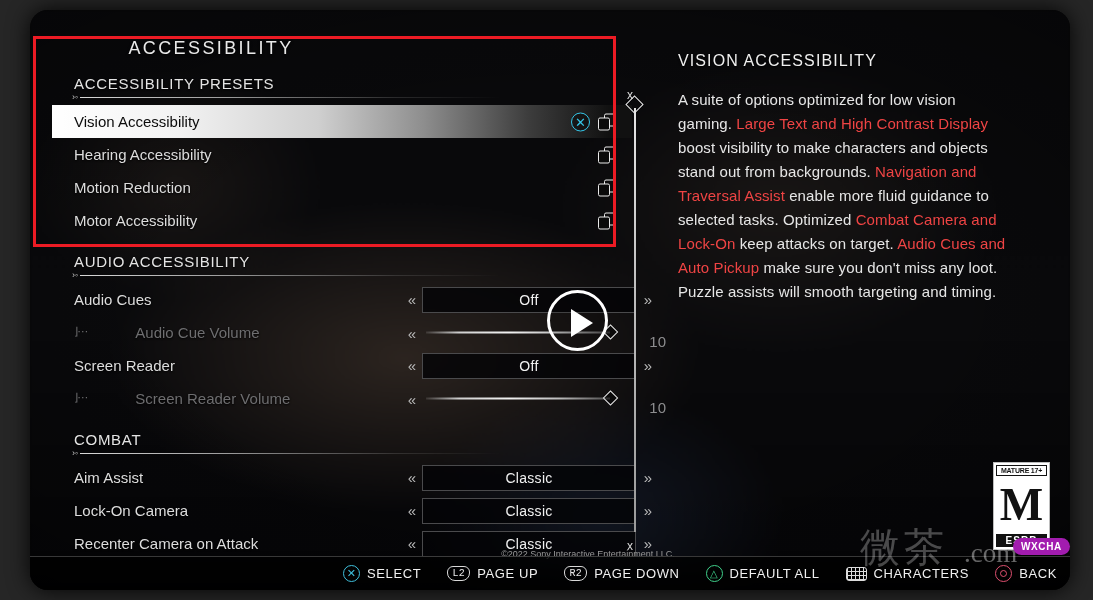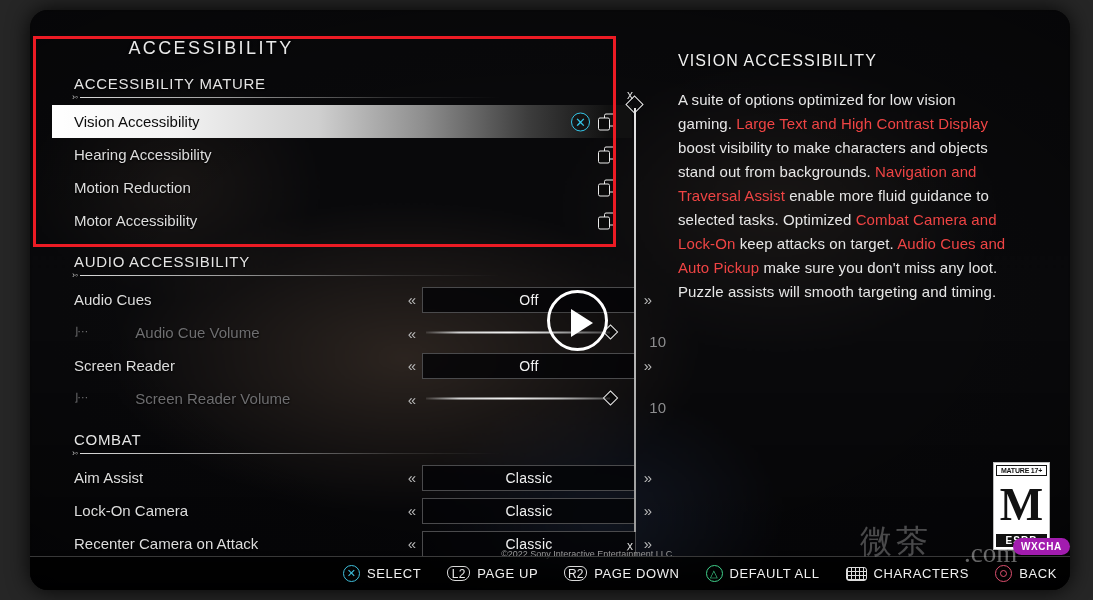--- a/index.html
+++ b/index.html
@@ -196,34 +196,35 @@
   .gcircle{
     width:17px; height:17px; border-radius:50%; display:flex; align-items:center; justify-content:center;
     font-size:11px; line-height:1;
   }
   .gcircle.x{ border:1.5px solid #3fbfdc; color:#3fbfdc; }
   .gcircle.tri{ border:1.5px solid #3fd08a; color:#3fd08a; font-size:10px; }
   .gcircle.circ{ border:1.5px solid #e05070; color:#e05070; }
   .gcircle.circ i{ display:block; width:7px; height:7px; border:1.4px solid #e05070; border-radius:50%; }
   .gshoulder{
     width:23px; height:15px; border:1.3px solid #d8d8d8; border-radius:6px 6px 8px 8px;
-    color:#eaeaea; font-size:12px; display:flex; align-items:center; justify-content:center;
+    color:#eaeaea; font-size:10px; display:flex; align-items:center; justify-content:center;
     letter-spacing:.2px;
+    font-family:Liberation Mono, monospace;
   }
   .gtouch{
     width:21px; height:14px; border:1.3px solid #dcdcdc; border-radius:3px;
     background:repeating-linear-gradient(90deg,#dcdcdc 0 1px, transparent 1px 4px),
                repeating-linear-gradient(0deg,#dcdcdc 0 1px, transparent 1px 4px);
   }
   
   #wm{
     position:absolute; left:860px; top:516px; width:215px; height:70px; pointer-events:none;
   }
   #wm .cjk{
-    position:absolute; left:0; top:4px; font-size:32px; color:rgba(235,235,235,.30);
+    position:absolute; left:0; top:4px; font-size:40px; color:rgba(235,235,235,.30);
     font-family:Liberation Sans, sans-serif; letter-spacing:4px;
   }
   #wm .dot{
     position:absolute; left:104px; top:22px; font-size:27px; color:rgba(240,240,240,.42);
     font-family:"Liberation Serif", serif;
   }
   #wmbadge{
     position:absolute; left:1013px; top:538px; background:#a21caf; color:#fff;
     font-size:10px; font-weight:bold; letter-spacing:.6px; border-radius:9px;
     padding:3px 8px;
@@ -239,21 +240,21 @@
 
 <div id="root">
   <div id="screen">
     <div id="bgart"></div>
     <div id="vignette"></div>
 
     <div id="left">
       <div class="page-title">ACCESSIBILITY</div>
       <div id="sections">
           <div class="sect">
-            <div class="sect-head">ACCESSIBILITY MATURE</div>
+            <div class="sect-head">ACCESSIBILITY PRESETS</div>
             <div class="sect-rule">
               <span class="cap">›◦</span>
               <span class="line"></span>
             </div>
             <div class="row preset sel">
               <span class="label">Vision Accessibility</span>
               <span class="row-icons">
                 <span class="xbtn">✕</span>
                 <span class="copies">
                   <i class="b"></i>

